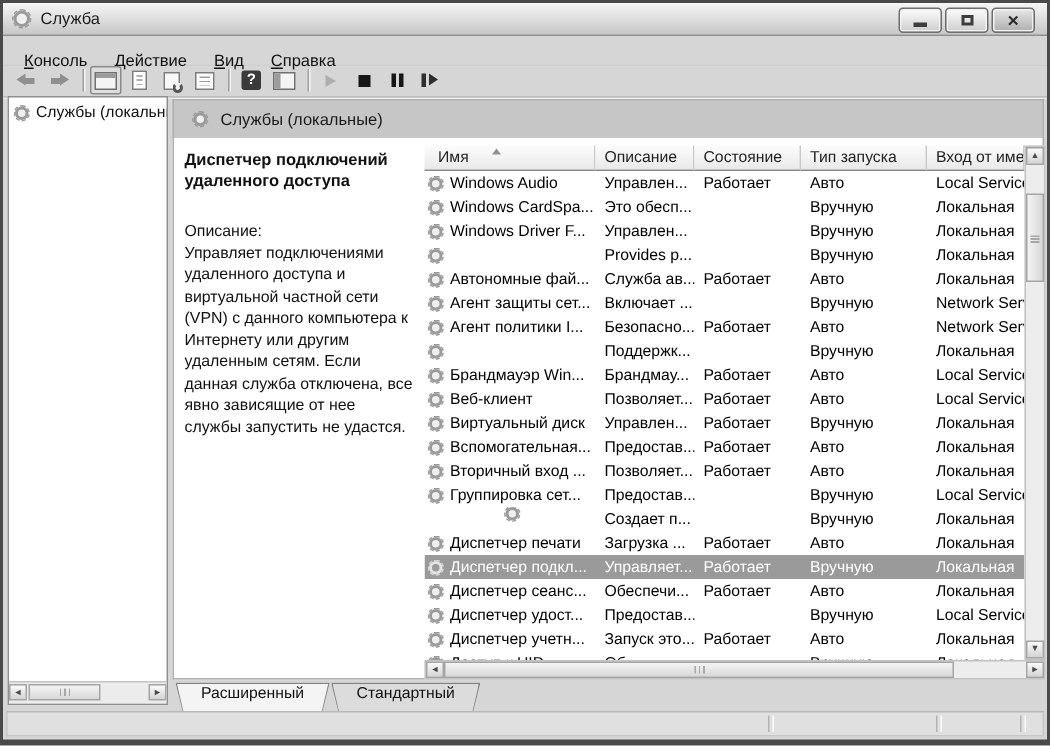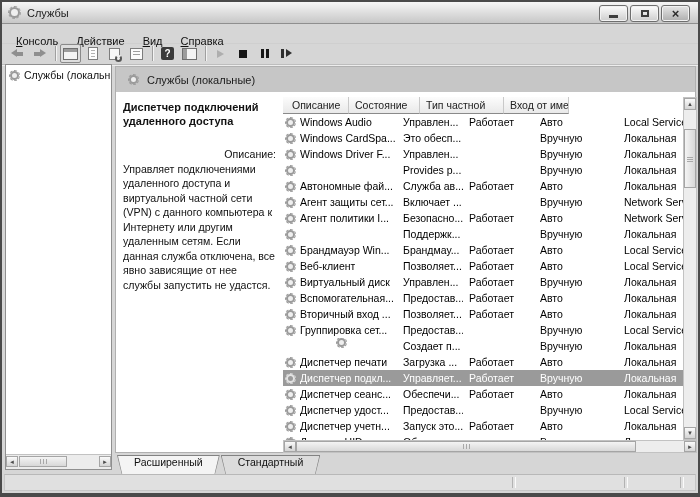--- a/index.html
+++ b/index.html
@@ -72,21 +72,21 @@
   #tree-hscroll{position:absolute;left:0;right:0;bottom:0;height:14px;background:#ececec;border-top:1px solid #c2c2c2;}
   #splitter{position:absolute;left:112px;top:64px;width:3px;height:406px;}
   
   #pane-band{position:absolute;left:115px;right:4px;top:66px;height:26px;background:#c6c6c6;
     border:1px solid #b0b0b0;border-bottom:none;box-sizing:border-box;display:flex;align-items:center;
     gap:9px;padding-left:13px;font-size:11px;color:#1a1a1a;}
   #pane-body{position:absolute;left:115px;right:4px;top:92px;bottom:44px;background:#fff;
     border:1px solid #b0b0b0;border-top:none;box-sizing:border-box;}
   #desc{position:absolute;left:123px;top:100px;width:153px;color:#111;}
   .desc-title{font-weight:bold;font-size:11px;line-height:14px;margin-bottom:19px;}
-  .desc-label{font-size:10.6px;line-height:14.5px;text-align:right;}
+  .desc-label{font-size:10.6px;line-height:14.5px;}
   .desc-text{font-size:10.6px;line-height:14.5px;}
   
   #grid{position:absolute;left:283px;top:97px;width:414px;height:356px;}
   #grid-header{position:absolute;left:0;top:0;width:400px;height:17px;display:flex;}
   .hcell{box-sizing:border-box;height:17px;background:linear-gradient(#fcfcfc,#e9e9e9);
     border-right:1px solid #c9c9c9;border-bottom:1px solid #8a8a8a;font-size:10.5px;color:#222;
     display:flex;align-items:center;padding-left:6px;overflow:hidden;white-space:nowrap;position:relative;flex:none;}
   .hcell:first-child{padding-left:9px;}
   .sort{position:absolute;top:2px;left:45px;width:0;height:0;border-left:3.5px solid transparent;
     border-right:3.5px solid transparent;border-bottom:4px solid #8f8f8f;}
@@ -132,21 +132,21 @@
     border:1px solid #c6c6c6;border-top-color:#b8b8b8;box-sizing:border-box;}
   .groove{position:absolute;top:2px;bottom:2px;width:2px;border-left:1px solid #b2b2b2;border-right:1px solid #fafafa;}
 </style>
 </head>
 <body>
 
 <div id="window">
 
   <div id="titlebar">
     <span class="gear gear-title"></span>
-    <span id="title">Службы</span>
+    <span id="title">Служба</span>
     <div id="winbtns">
       <div class="winbtn">
           <span class="min-glyph"></span>
         </div>
       <div class="winbtn">
           <span class="max-glyph"></span>
         </div>
       <div class="winbtn close">
           <span class="x-glyph">×</span>
         </div>
@@ -223,28 +223,32 @@
   <div id="pane-body"></div>
 
   <div id="desc">
     <div class="desc-title">Диспетчер подключений удаленного доступа</div>
     <div class="desc-label">Описание:</div>
     <div class="desc-text">Управляет подключениями удаленного доступа и виртуальной частной сети (VPN) с данного компьютера к Интернету или другим удаленным сетям. Если данная служба отключена, все явно зависящие от нее службы запустить не удастся.</div>
   </div>
 
   <div id="grid">
     <div id="grid-header">
+        <div class="hcell" style="width: 114px;">
+          <span class="hlbl">Имя</span>
+          <span class="sort"></span>
+        </div>
         <div class="hcell" style="width: 66px;">
           <span class="hlbl">Описание</span>
         </div>
         <div class="hcell" style="width: 71px;">
           <span class="hlbl">Состояние</span>
         </div>
         <div class="hcell" style="width: 84px;">
-          <span class="hlbl">Тип частной</span>
+          <span class="hlbl">Тип запуска</span>
         </div>
         <div class="hcell" style="width: 65px;">
           <span class="hlbl">Вход от имени</span>
         </div>
       </div>
     <div id="grid-rows">
         <div class="grow">
           <div class="gcell namecell" style="width: 114px;">
             <span class="gear"></span>
             <span class="ntext">Windows Audio</span>

